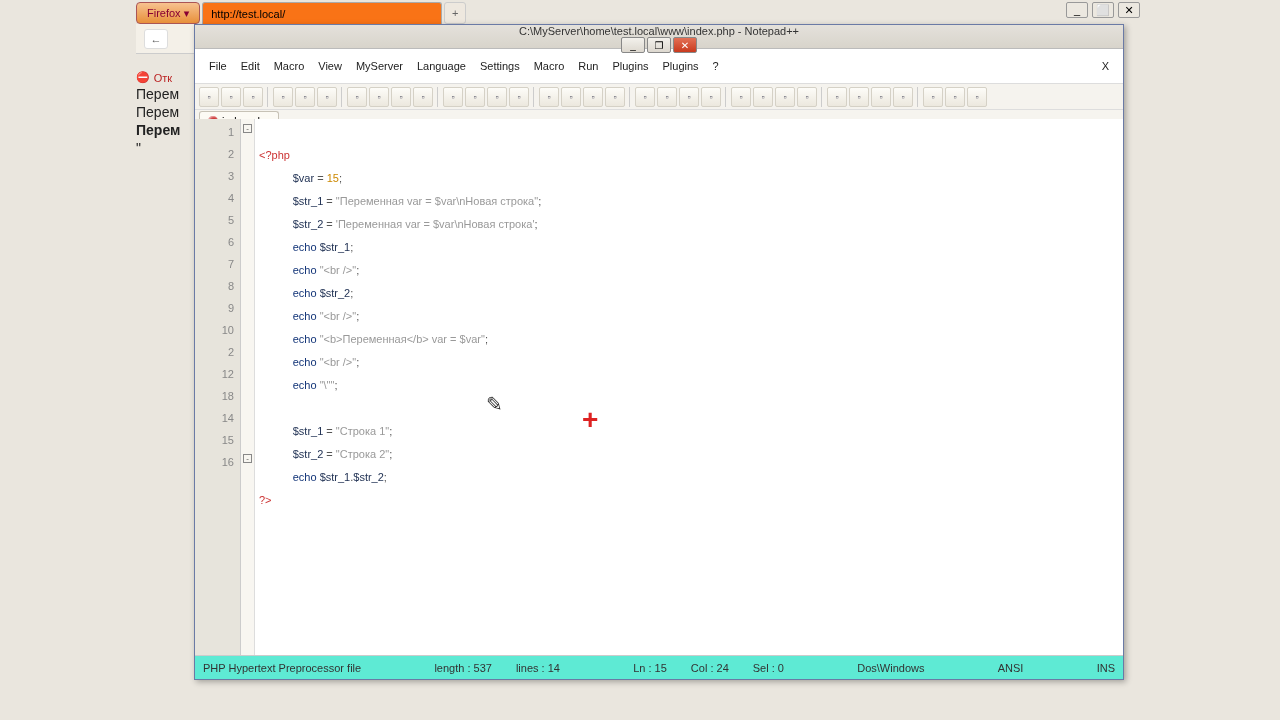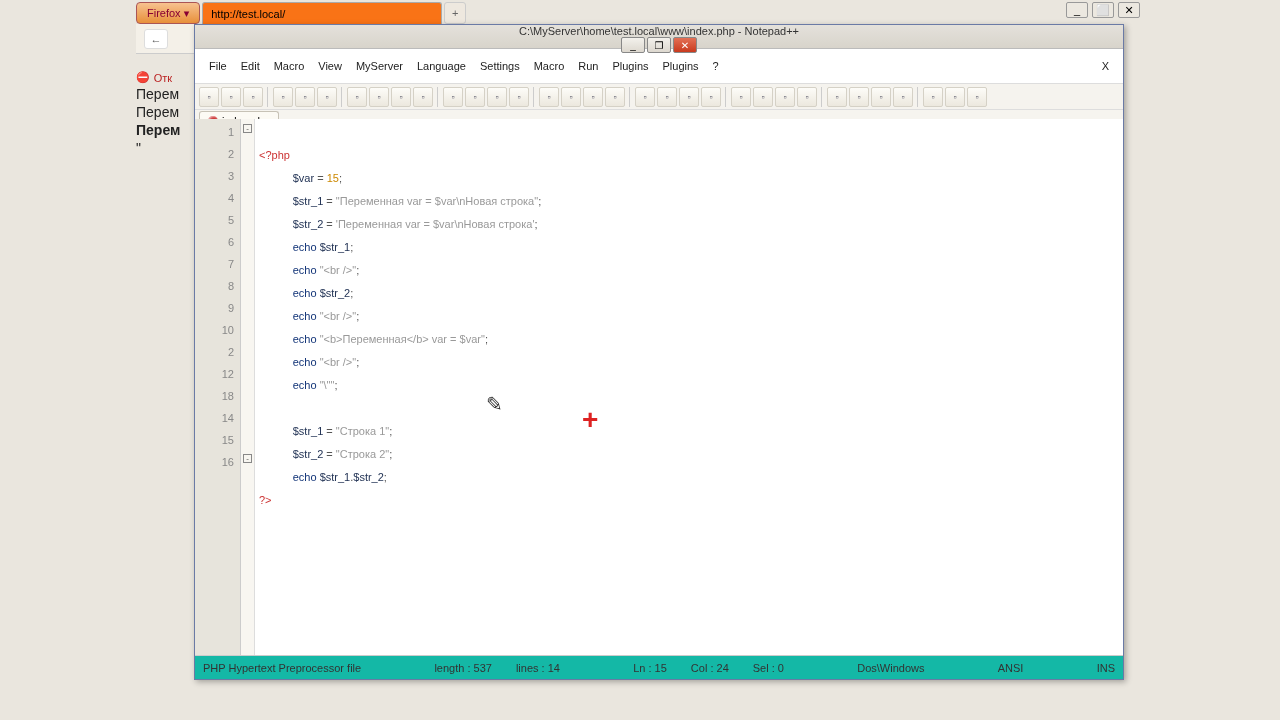--- a/index.html
+++ b/index.html
@@ -47,21 +47,21 @@
   .fold { width:14px; border-right:1px solid #ddd; background:#f8f6f1; position:relative; }
   .fold .box { position:absolute; left:2px; width:9px; height:9px; border:1px solid #888; font-size:8px; text-align:center; line-height:8px; color:#555; }
   .code { flex:1; padding:2px 4px 0 4px; font-family: Consolas, monospace; font-size:14px; line-height:22px; color:#333; white-space:pre; }
   .kw-php { color:#c33; }
   .var { color:#235; }
   .kw { color:#137; font-weight:normal; }
   .num { color:#c80; }
   .str { color:#999; }
   .op { color:#555; }
 
-  .status { position:absolute; bottom:0; left:0; right:0; height:24px; background:#14b8a6; border-top:1px solid #ccc; display:flex; align-items:center; padding:0 8px; gap:24px; color:#333; }
+  .status { position:absolute; bottom:0; left:0; right:0; height:24px; background:#5eead4; border-top:1px solid #ccc; display:flex; align-items:center; padding:0 8px; gap:24px; color:#333; }
   .status span { white-space:nowrap; }
   .status .grow { flex:1; }
 
   .cursor-mark { position:absolute; pointer-events:none; }
 </style>
 </head>
 <body>
 
 <div class="syswin" data-interactable="false">
   <div class="swbtn" data-interactable="true">_</div>

